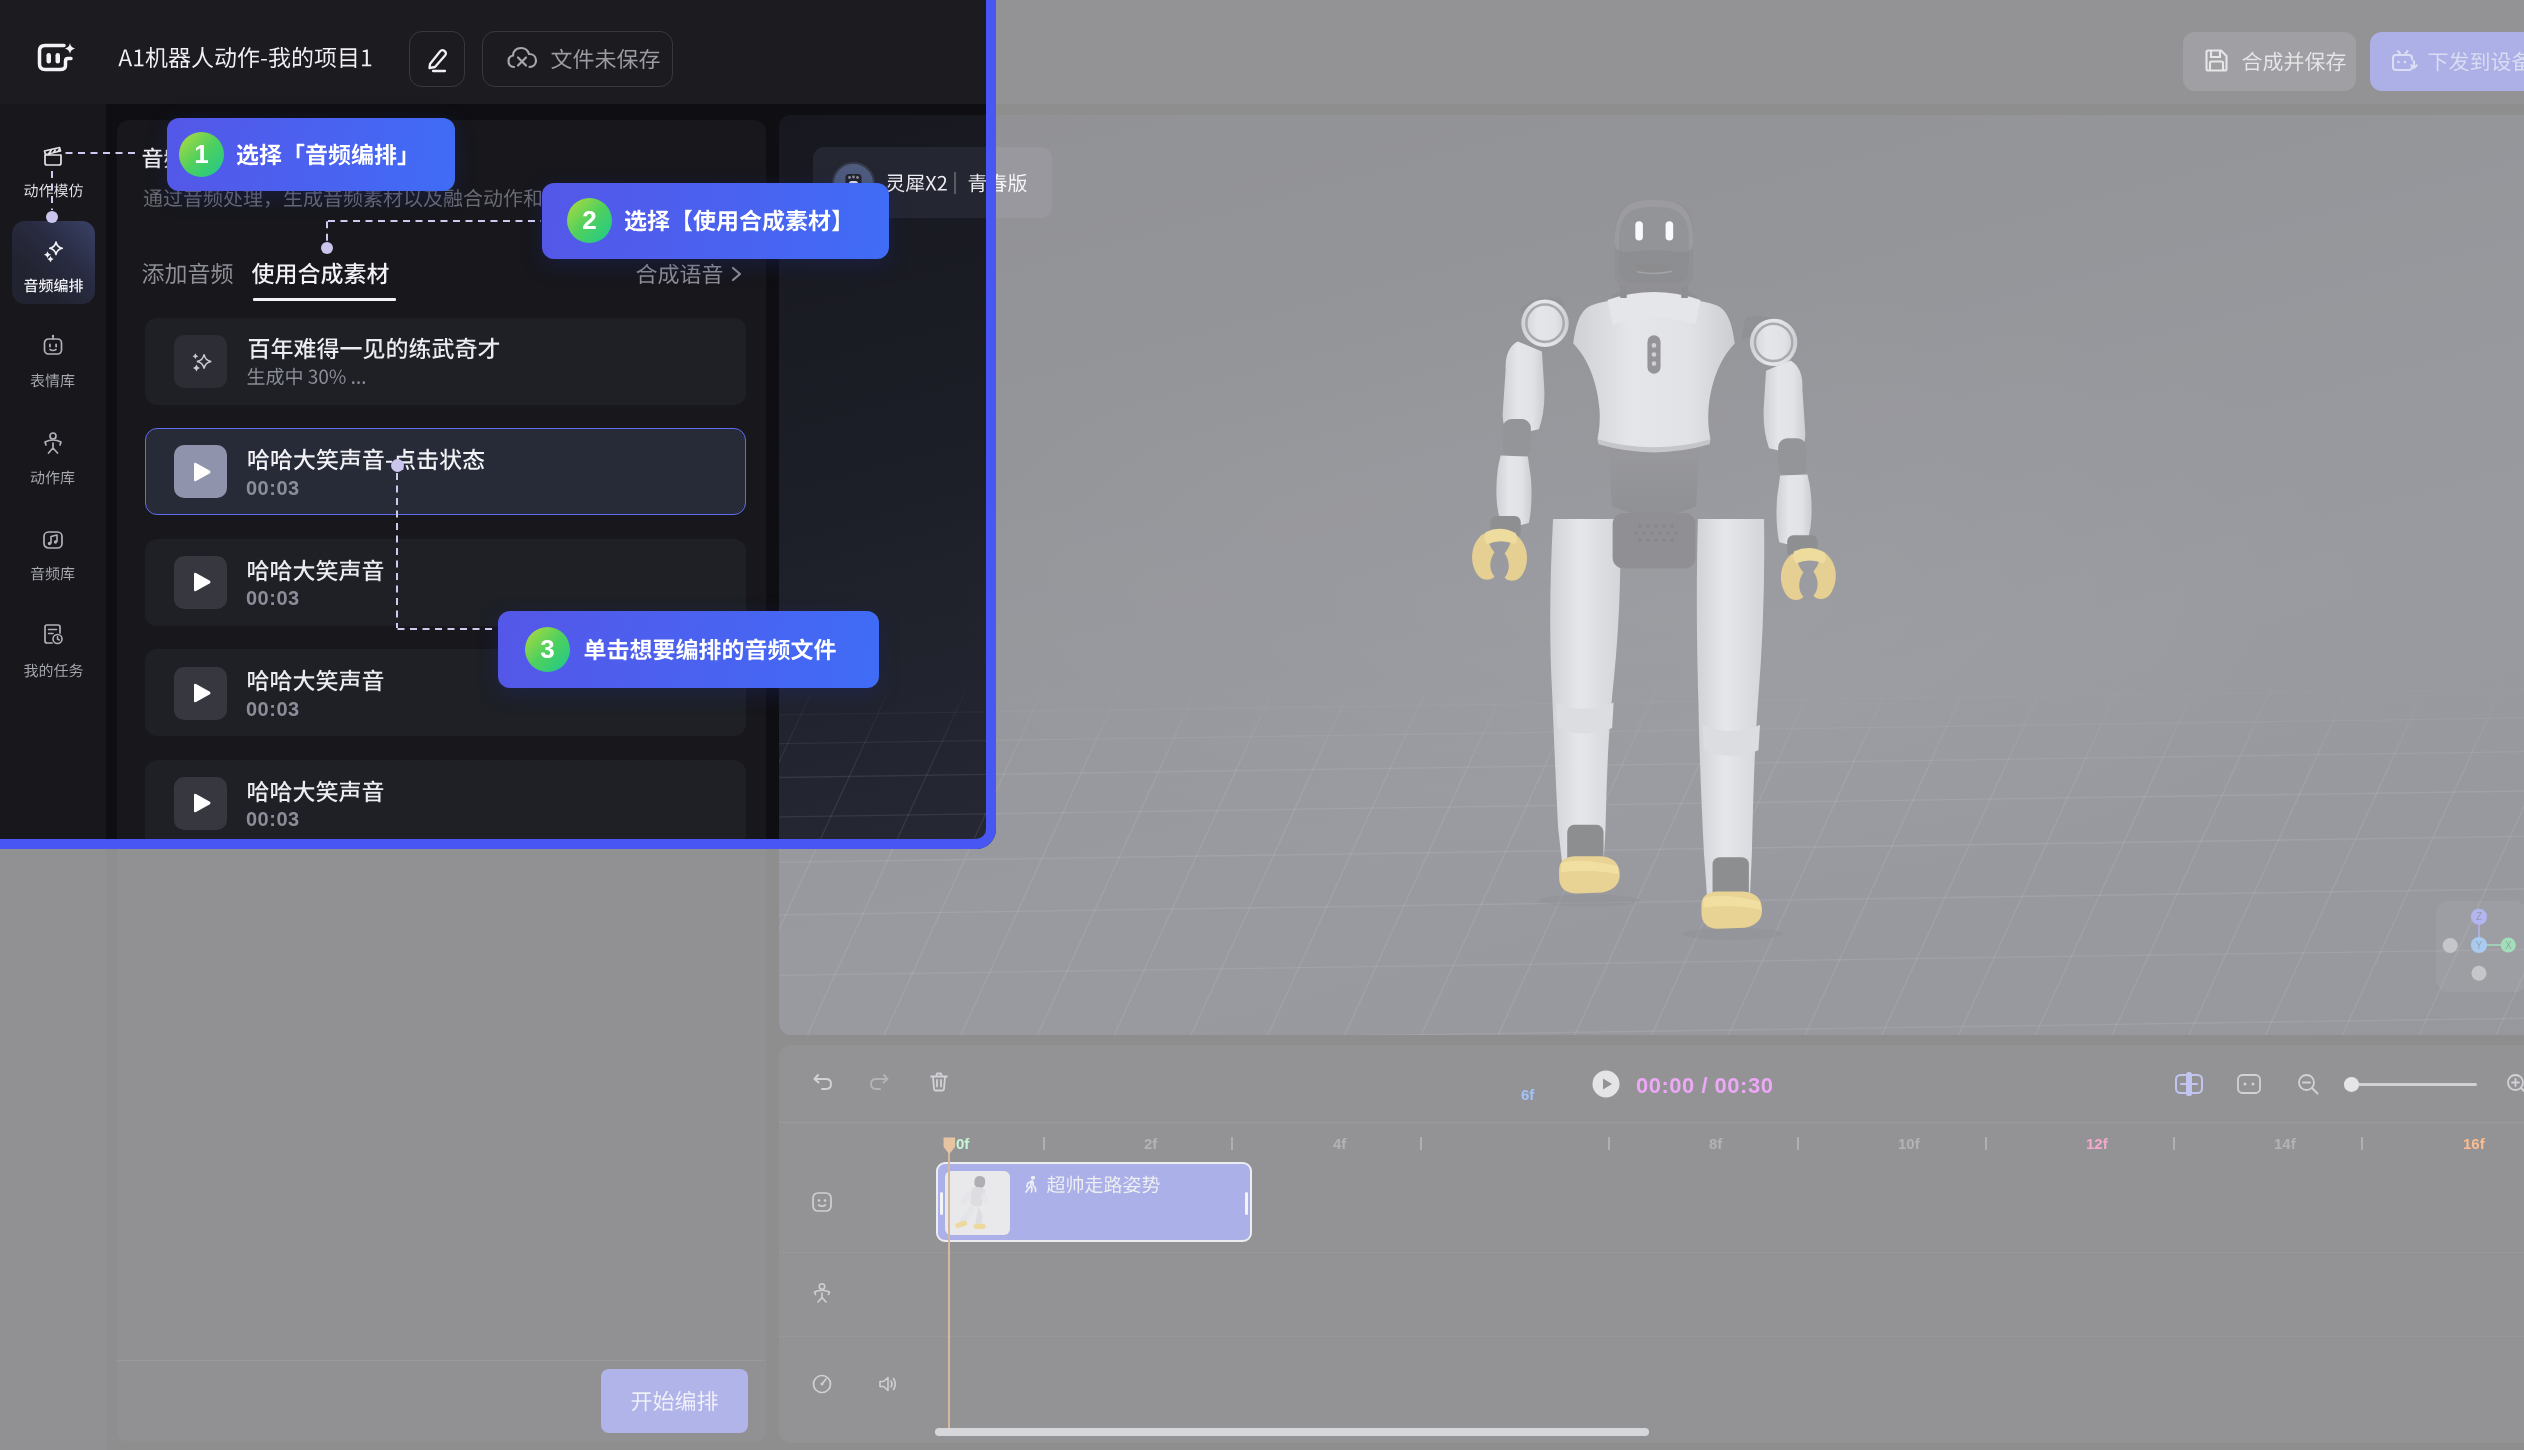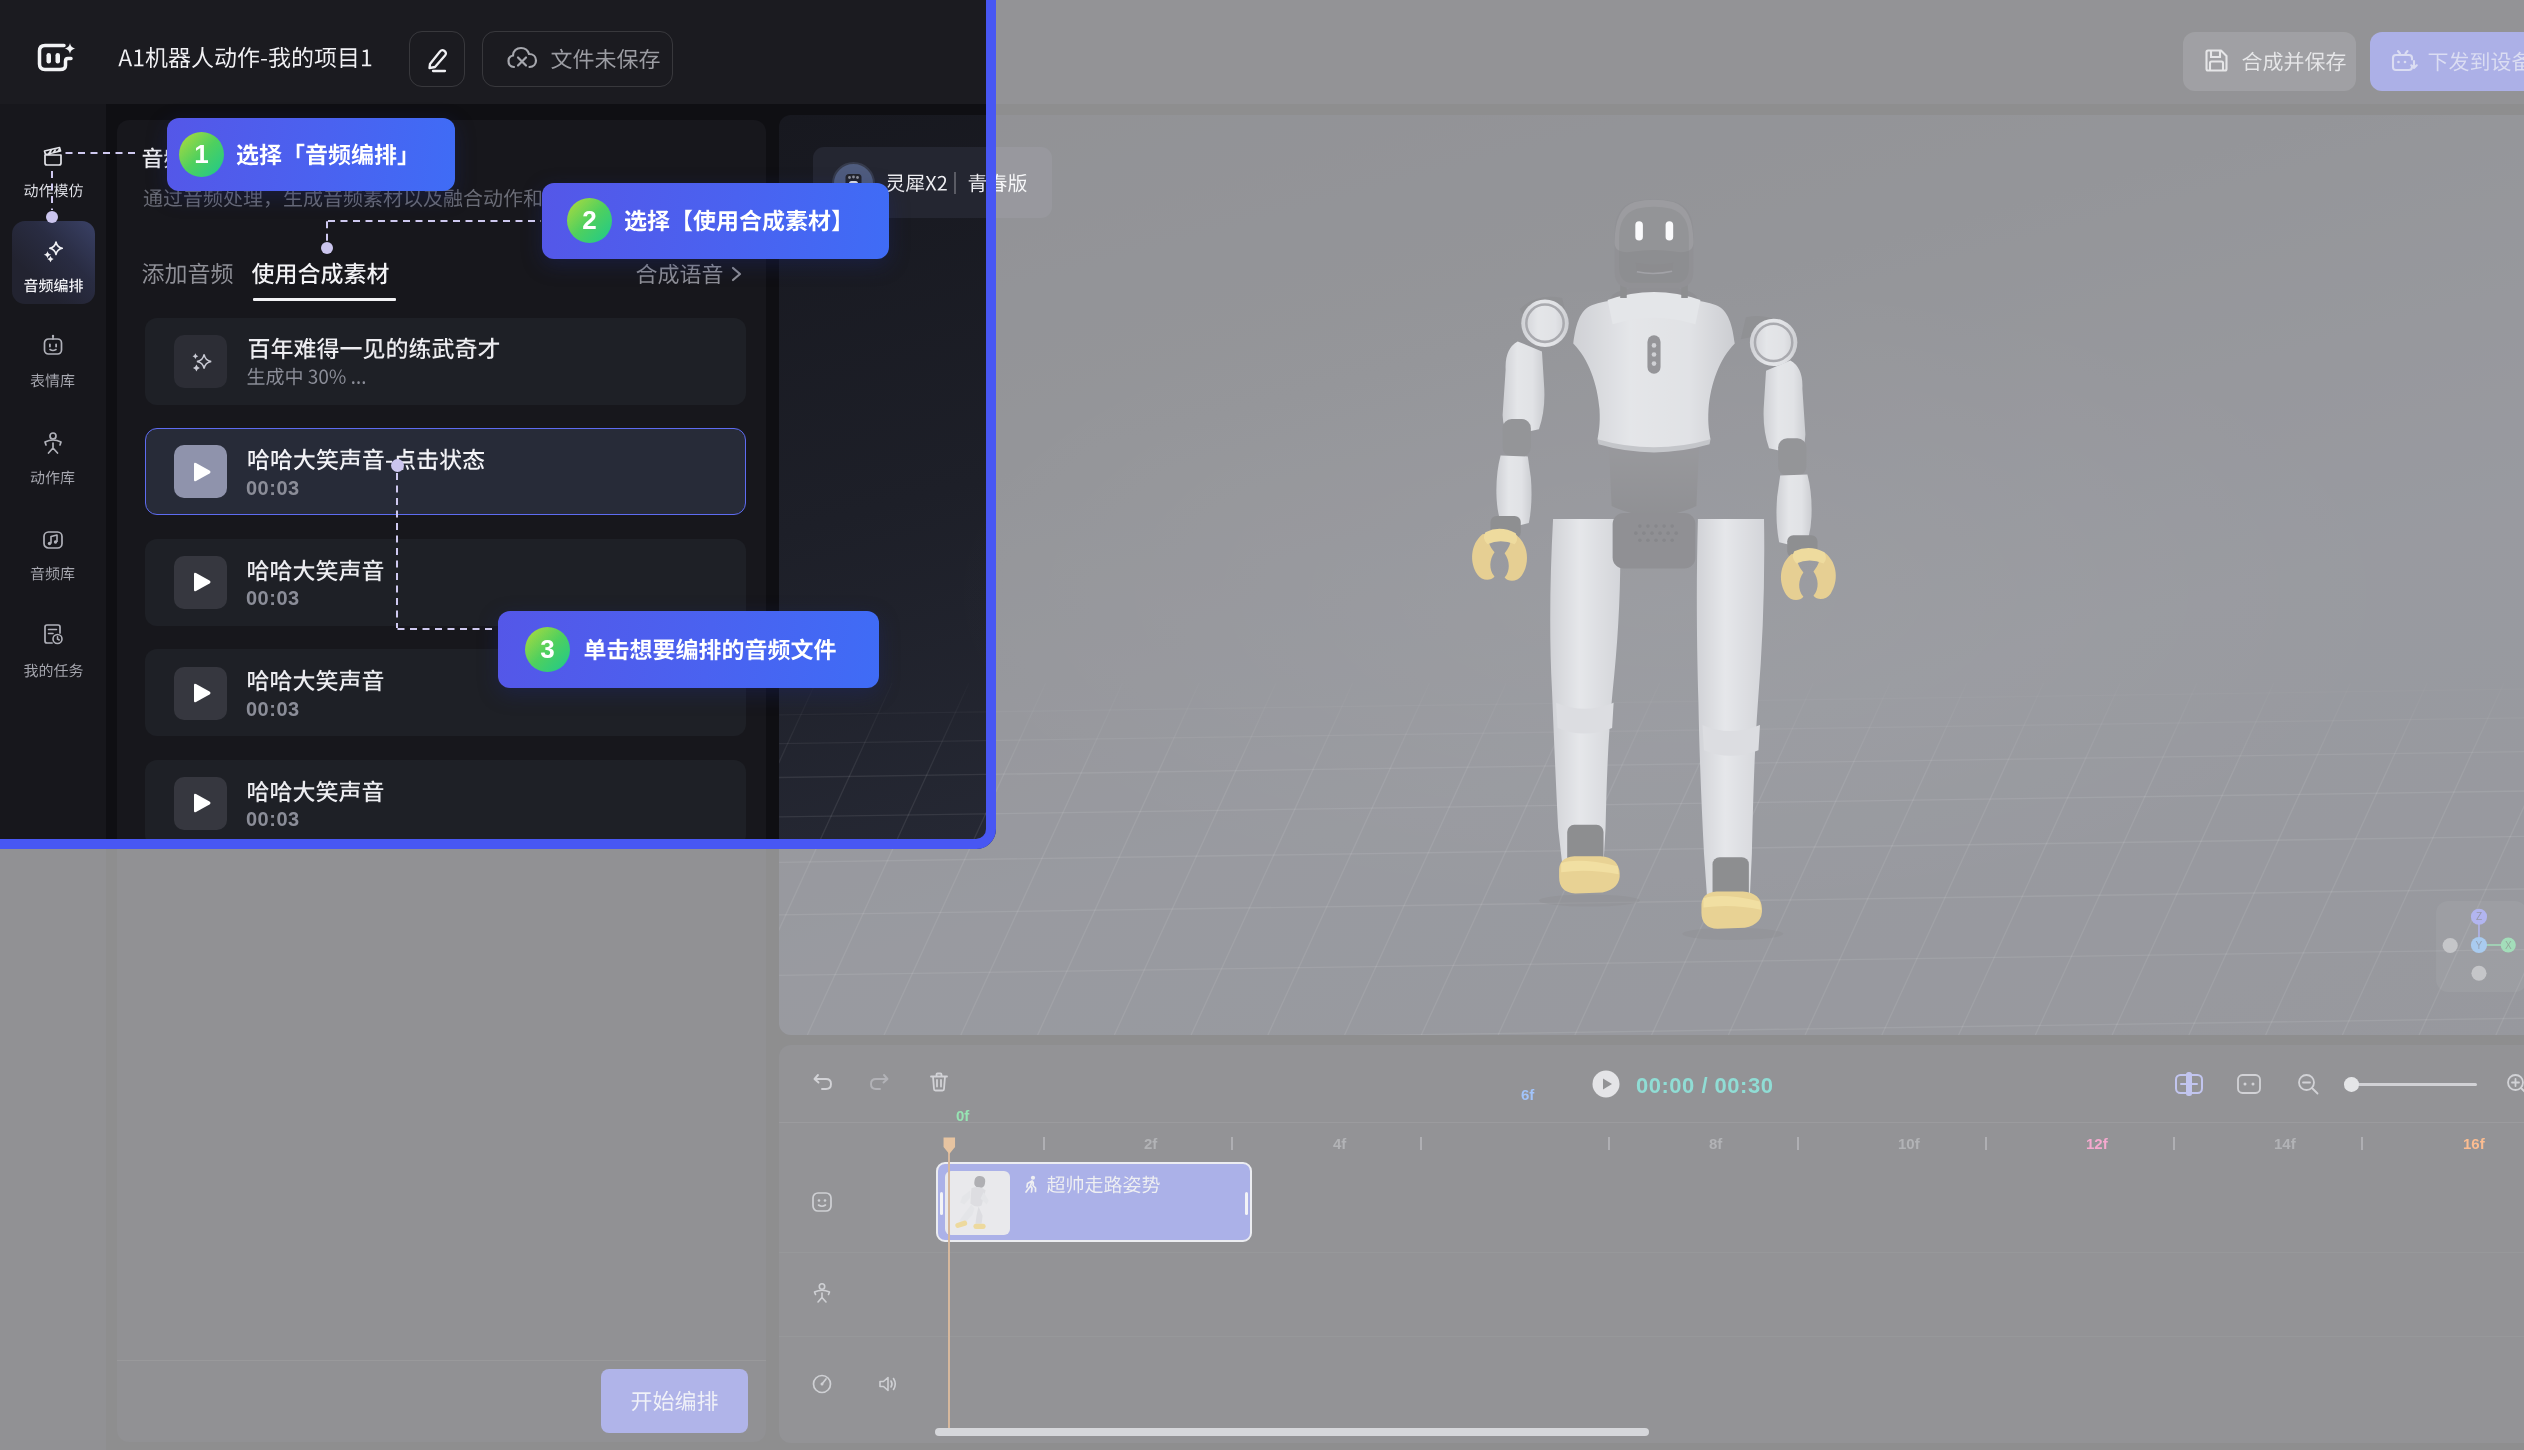--- a/index.html
+++ b/index.html
@@ -358,21 +358,21 @@
 <svg class="abs" style="left:867px;top:1070px" width="24" height="24" viewBox="0 0 48 48">
 <path d="M34 10 L41 18 L33 25 M40 18 H18 Q8 18 8 28 Q8 38 18 38 H26" fill="none" stroke="#5c5d66" stroke-width="3.8" stroke-linecap="round" stroke-linejoin="round"></path>
     </svg>
 <svg class="abs" style="left:927px;top:1070px" width="24" height="24" viewBox="0 0 48 48">
 <path d="M8 13 H40 M19 13 V9 Q19 7 21 7 H27 Q29 7 29 9 V13 M12 13 L14 38 Q14 41 17 41 H31 Q34 41 34 38 L36 13 M20 20 V33 M28 20 V33" fill="none" stroke="#9fa0a8" stroke-width="3.6" stroke-linecap="round" stroke-linejoin="round"></path>
     </svg>
 <svg class="abs" style="left:1592px;top:1070px" width="28" height="28" viewBox="0 0 56 56">
 <circle cx="28" cy="28" r="27" fill="#c6c6cc"></circle>
 <path d="M22 17 L40 28 L22 39 Z" fill="#1a1b21"></path>
     </svg>
-<div class="abs num" style="left:1636px;top:1073px;font-size:22px;color:#14b8a6;letter-spacing:0.5px">00:00 / 00:30</div>
+<div class="abs num" style="left:1636px;top:1073px;font-size:22px;color:#d946ef;letter-spacing:0.5px">00:00 / 00:30</div>
 <svg class="abs" style="left:2174px;top:1070px" width="30" height="28" viewBox="0 0 60 56">
 <rect x="4" y="10" width="52" height="36" rx="9" fill="none" stroke="#7e85dd" stroke-width="4"></rect>
 <rect x="24" y="4" width="12" height="48" rx="5" fill="#7e85dd"></rect>
 <path d="M14 28 H24 M36 28 H46" stroke="#7e85dd" stroke-width="4" stroke-linecap="round"></path>
     </svg>
 <svg class="abs" style="left:2236px;top:1071px" width="26" height="26" viewBox="0 0 52 52">
 <rect x="4" y="8" width="44" height="36" rx="9" fill="none" stroke="#9fa0a8" stroke-width="3.6"></rect>
 <circle cx="18" cy="26" r="3" fill="#9fa0a8"></circle>
       <circle cx="34" cy="26" r="3" fill="#9fa0a8"></circle>
     </svg>
@@ -380,21 +380,21 @@
 <circle cx="23" cy="23" r="15" fill="none" stroke="#9fa0a8" stroke-width="3.6"></circle>
 <path d="M34 34 L45 45 M16 23 H30" stroke="#9fa0a8" stroke-width="3.6" stroke-linecap="round"></path>
     </svg>
 <div class="abs" style="left:2346px;top:1083px;width:131px;height:2.5px;background:#9fa0a8;border-radius:1.5px"></div>
 <div class="abs" style="left:2344px;top:1077px;width:14.6px;height:14.6px;border-radius:50%;background:#c6c7cd"></div>
 <svg class="abs" style="left:2504px;top:1071px" width="26" height="26" viewBox="0 0 52 52">
 <circle cx="23" cy="23" r="15" fill="none" stroke="#9fa0a8" stroke-width="3.6"></circle>
 <path d="M34 34 L45 45 M16 23 H30 M23 16 V30" stroke="#9fa0a8" stroke-width="3.6" stroke-linecap="round"></path>
     </svg>
 <div class="abs" style="left:779px;top:1122px;width:1774px;height:1px;background:rgba(255,255,255,0.08)"></div>
-<div class="abs num" style="left:956px;top:1107px;font-size:15px;color:#22c55e">0f</div>
+<div class="abs num" style="left:956px;top:1135px;font-size:15px;color:#86efac">0f</div>
 <div class="abs" style="left:1043px;top:1137px;width:1.5px;height:13px;background:#55565e"></div>
 <div class="abs num" style="left:1144px;top:1135px;font-size:15px;color:#5d5e65">2f</div>
 <div class="abs" style="left:1231px;top:1137px;width:1.5px;height:13px;background:#55565e"></div>
 <div class="abs num" style="left:1333px;top:1135px;font-size:15px;color:#5d5e65">4f</div>
 <div class="abs" style="left:1420px;top:1137px;width:1.5px;height:13px;background:#55565e"></div>
 <div class="abs num" style="left:1521px;top:1086px;font-size:15px;color:#3b82f6">6f</div>
 <div class="abs" style="left:1608px;top:1137px;width:1.5px;height:13px;background:#55565e"></div>
 <div class="abs num" style="left:1709px;top:1135px;font-size:15px;color:#5d5e65">8f</div>
 <div class="abs" style="left:1797px;top:1137px;width:1.5px;height:13px;background:#55565e"></div>
 <div class="abs num" style="left:1898px;top:1135px;font-size:15px;color:#5d5e65">10f</div>

